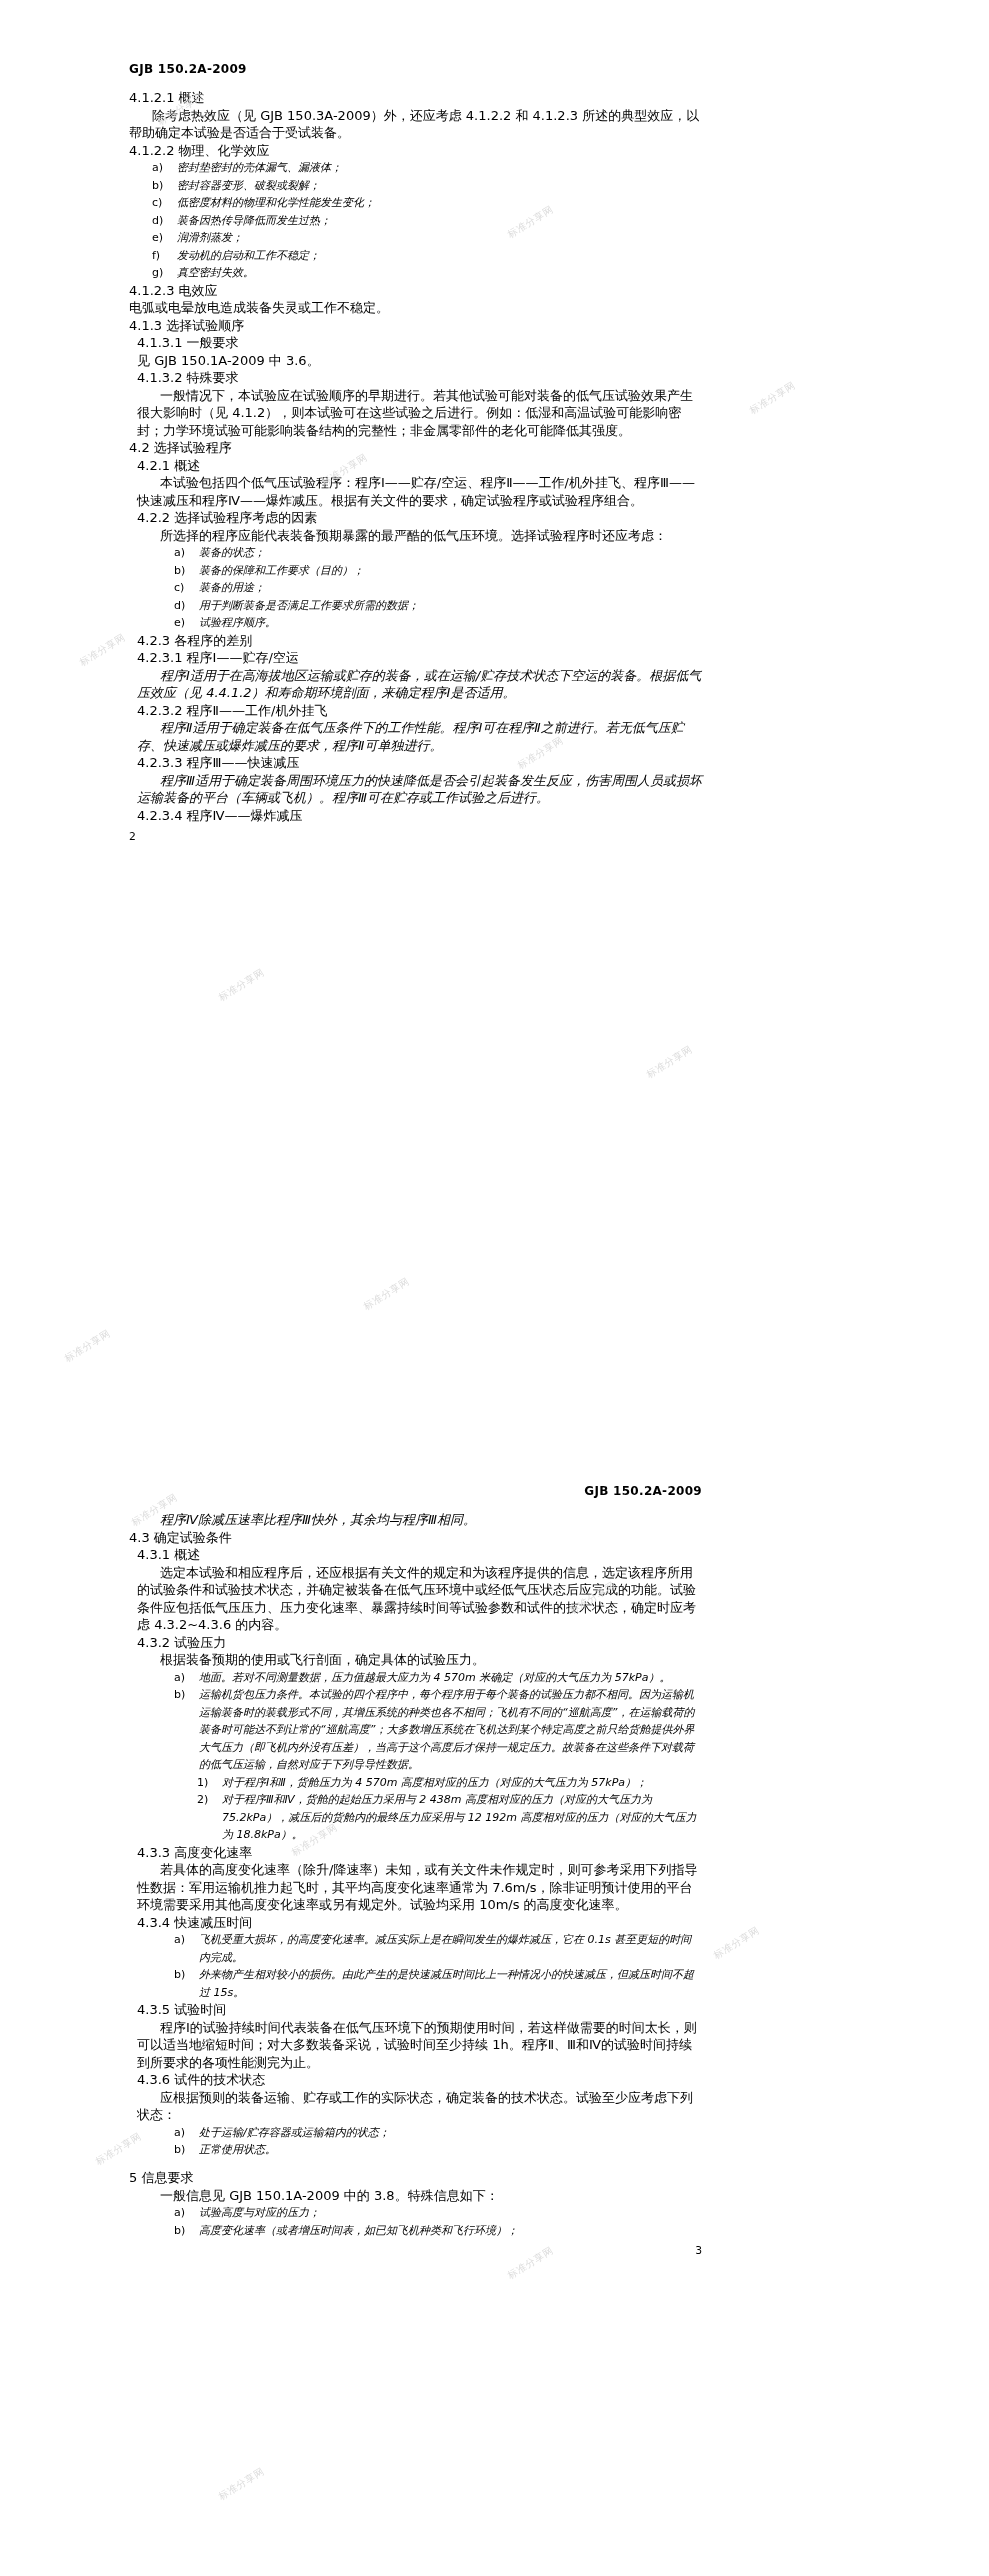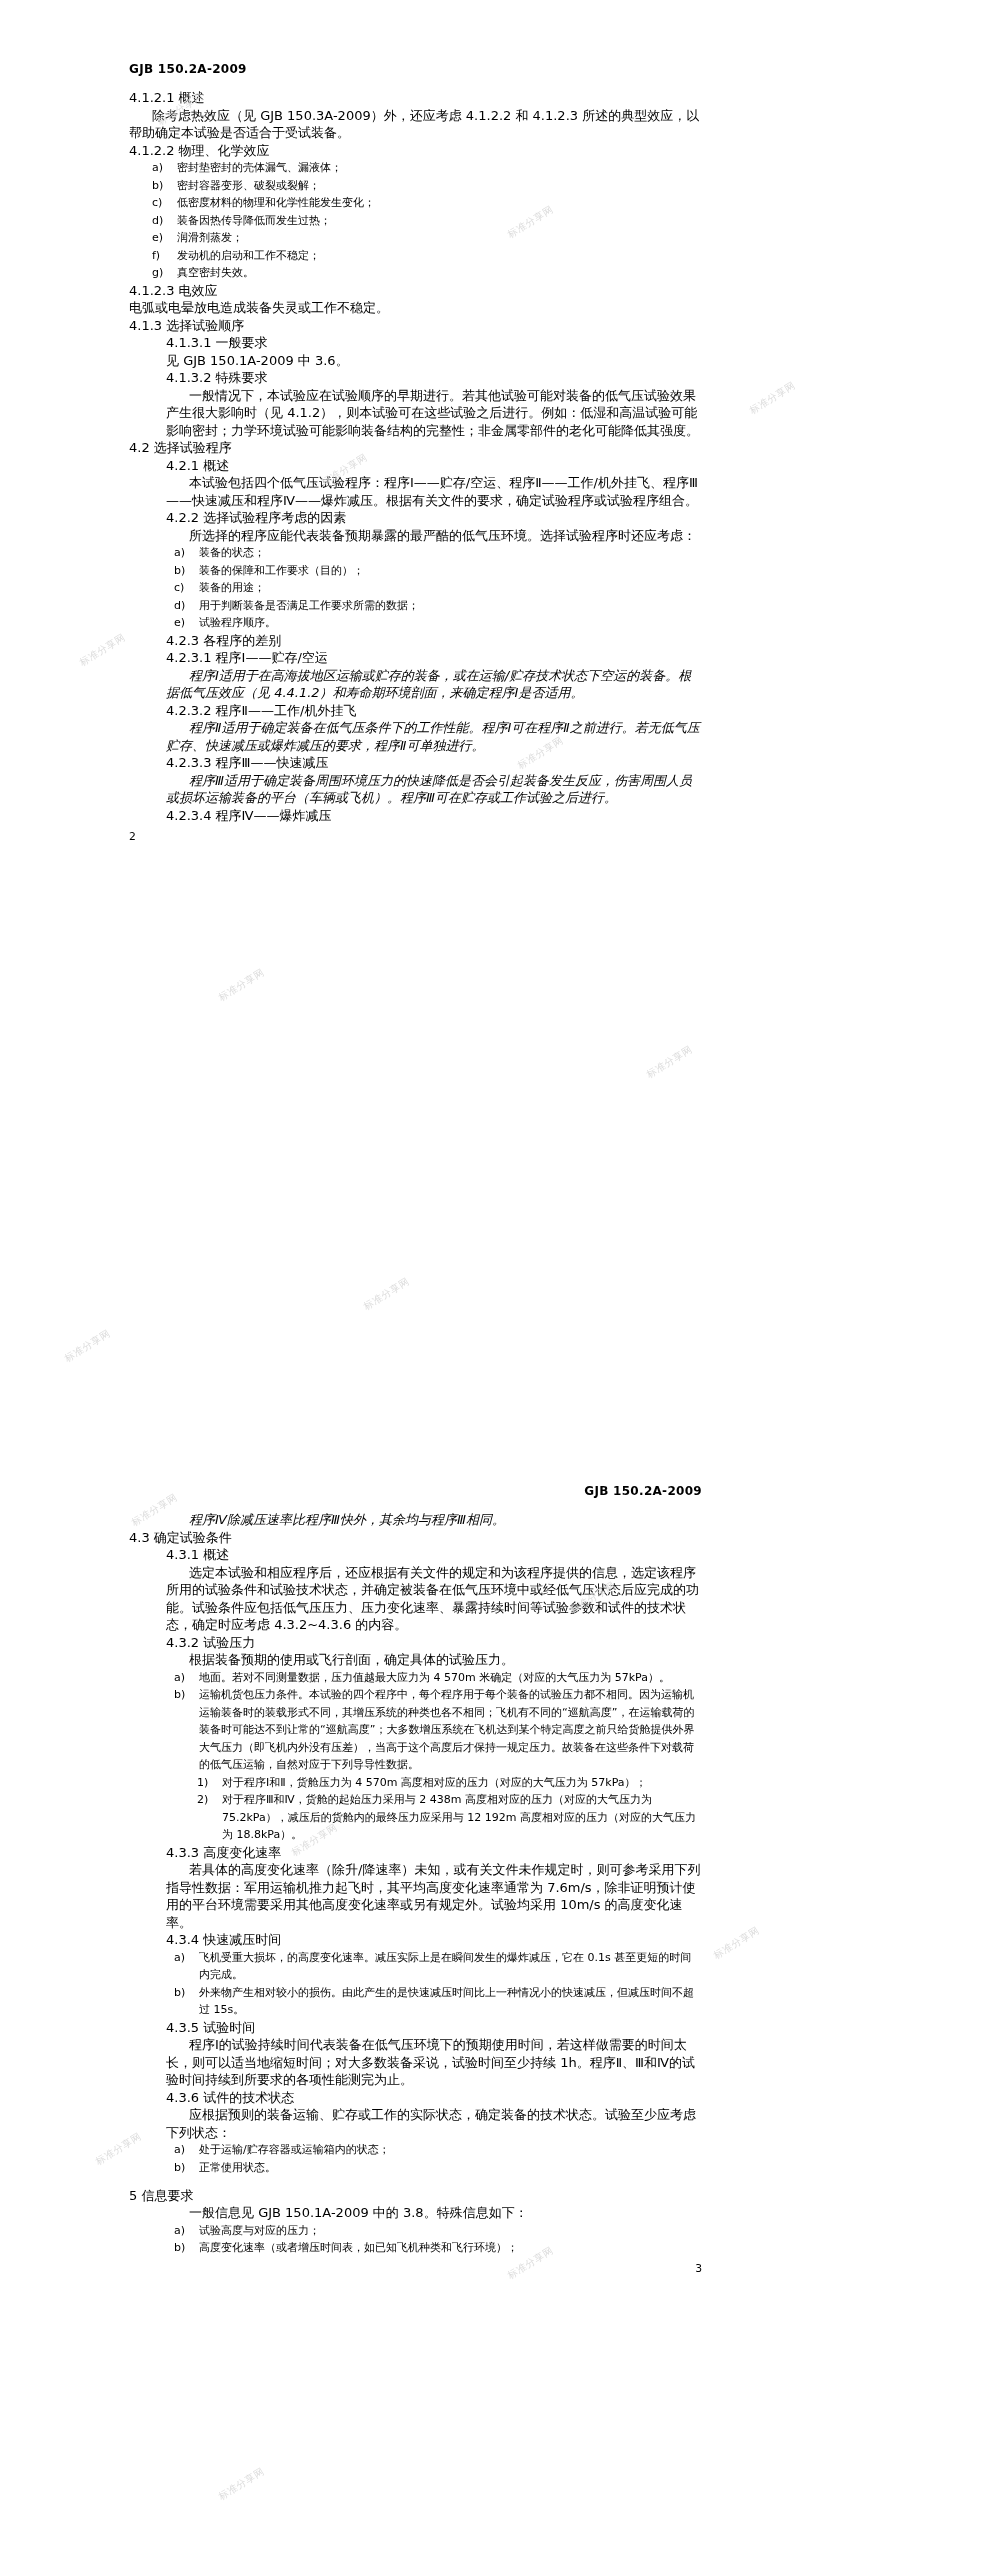--- a/index.html
+++ b/index.html
@@ -35,34 +35,34 @@
     line-height: 17.5px;
     margin: 0;
     white-space: normal;
   }
   .sec {
     font-size: 13px;
     line-height: 17.5px;
     margin: 0;
   }
   .ind-0 { margin-left: 0; }
-  .ind-1 { margin-left: 37px; }
+  .ind-1 { margin-left: 8px; }
   .first { text-indent: 23px; }
 
   .li {
     display: flex;
     font-size: 11px;
     line-height: 17.5px;
   }
   .li .mk {
     width: 25px;
     flex: 0 0 25px;
     text-align: left;
   }
-  .li .bd { flex: 1; }
+  .li .bd { flex: 1; font-style: italic; }
   .li.lv1 { margin-left: 23px; }
   .li.lv2 { margin-left: 45px; }
   .li.lv3 { margin-left: 68px; }
 
   .italic { font-style: italic; }
 
   .pgnum {
     font-size: 10.8px;
     margin-top: 5.2px;
   }

